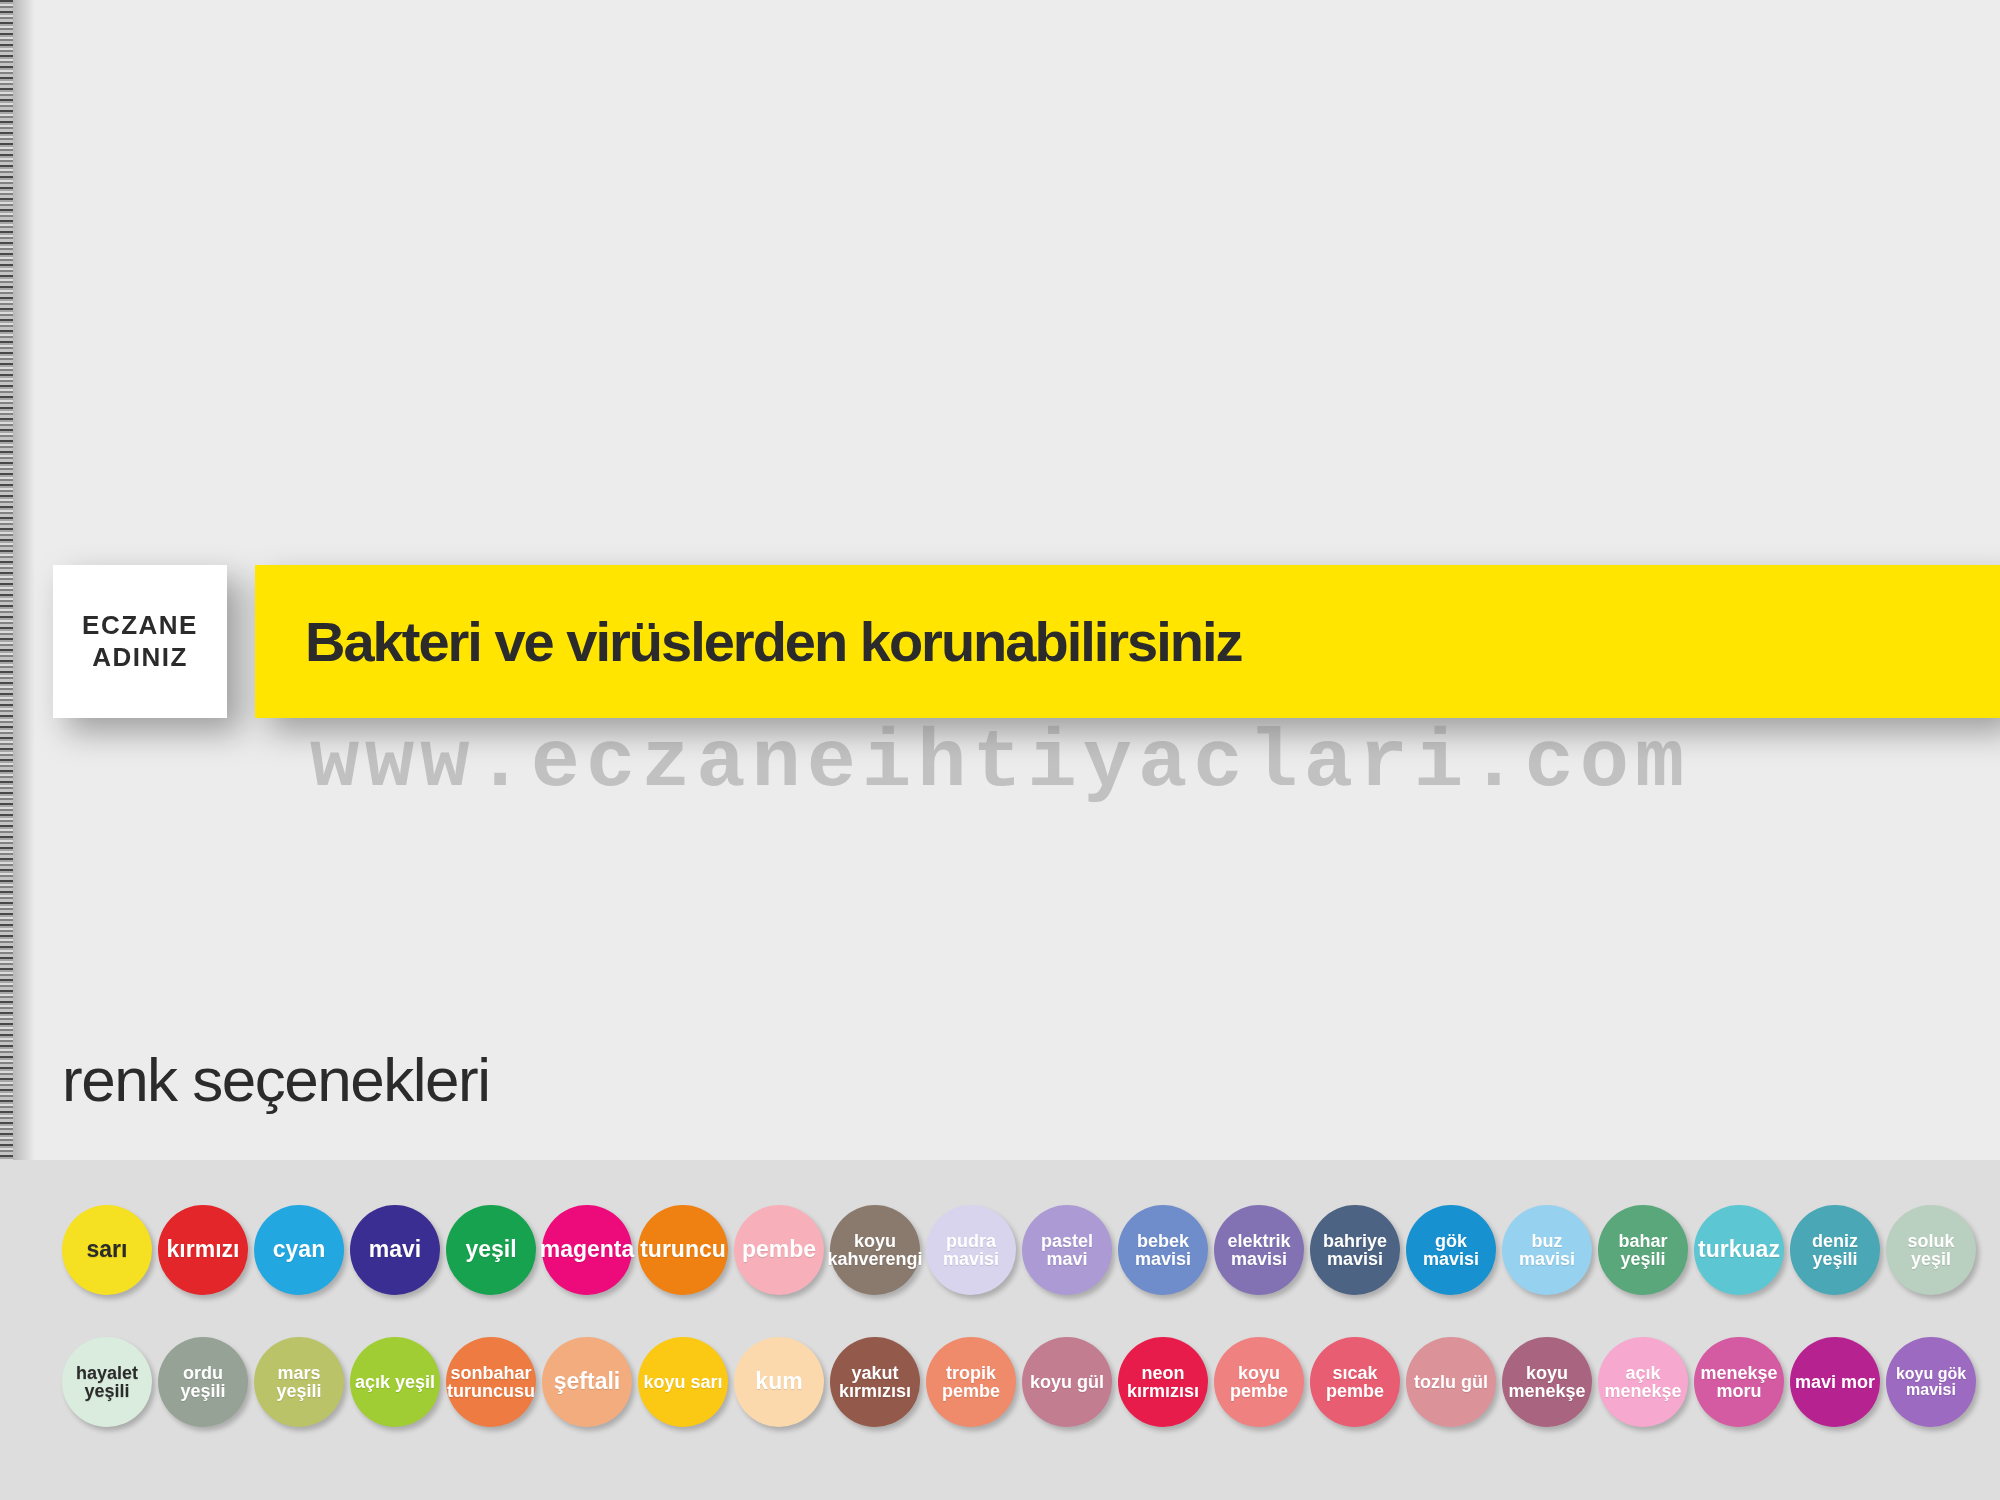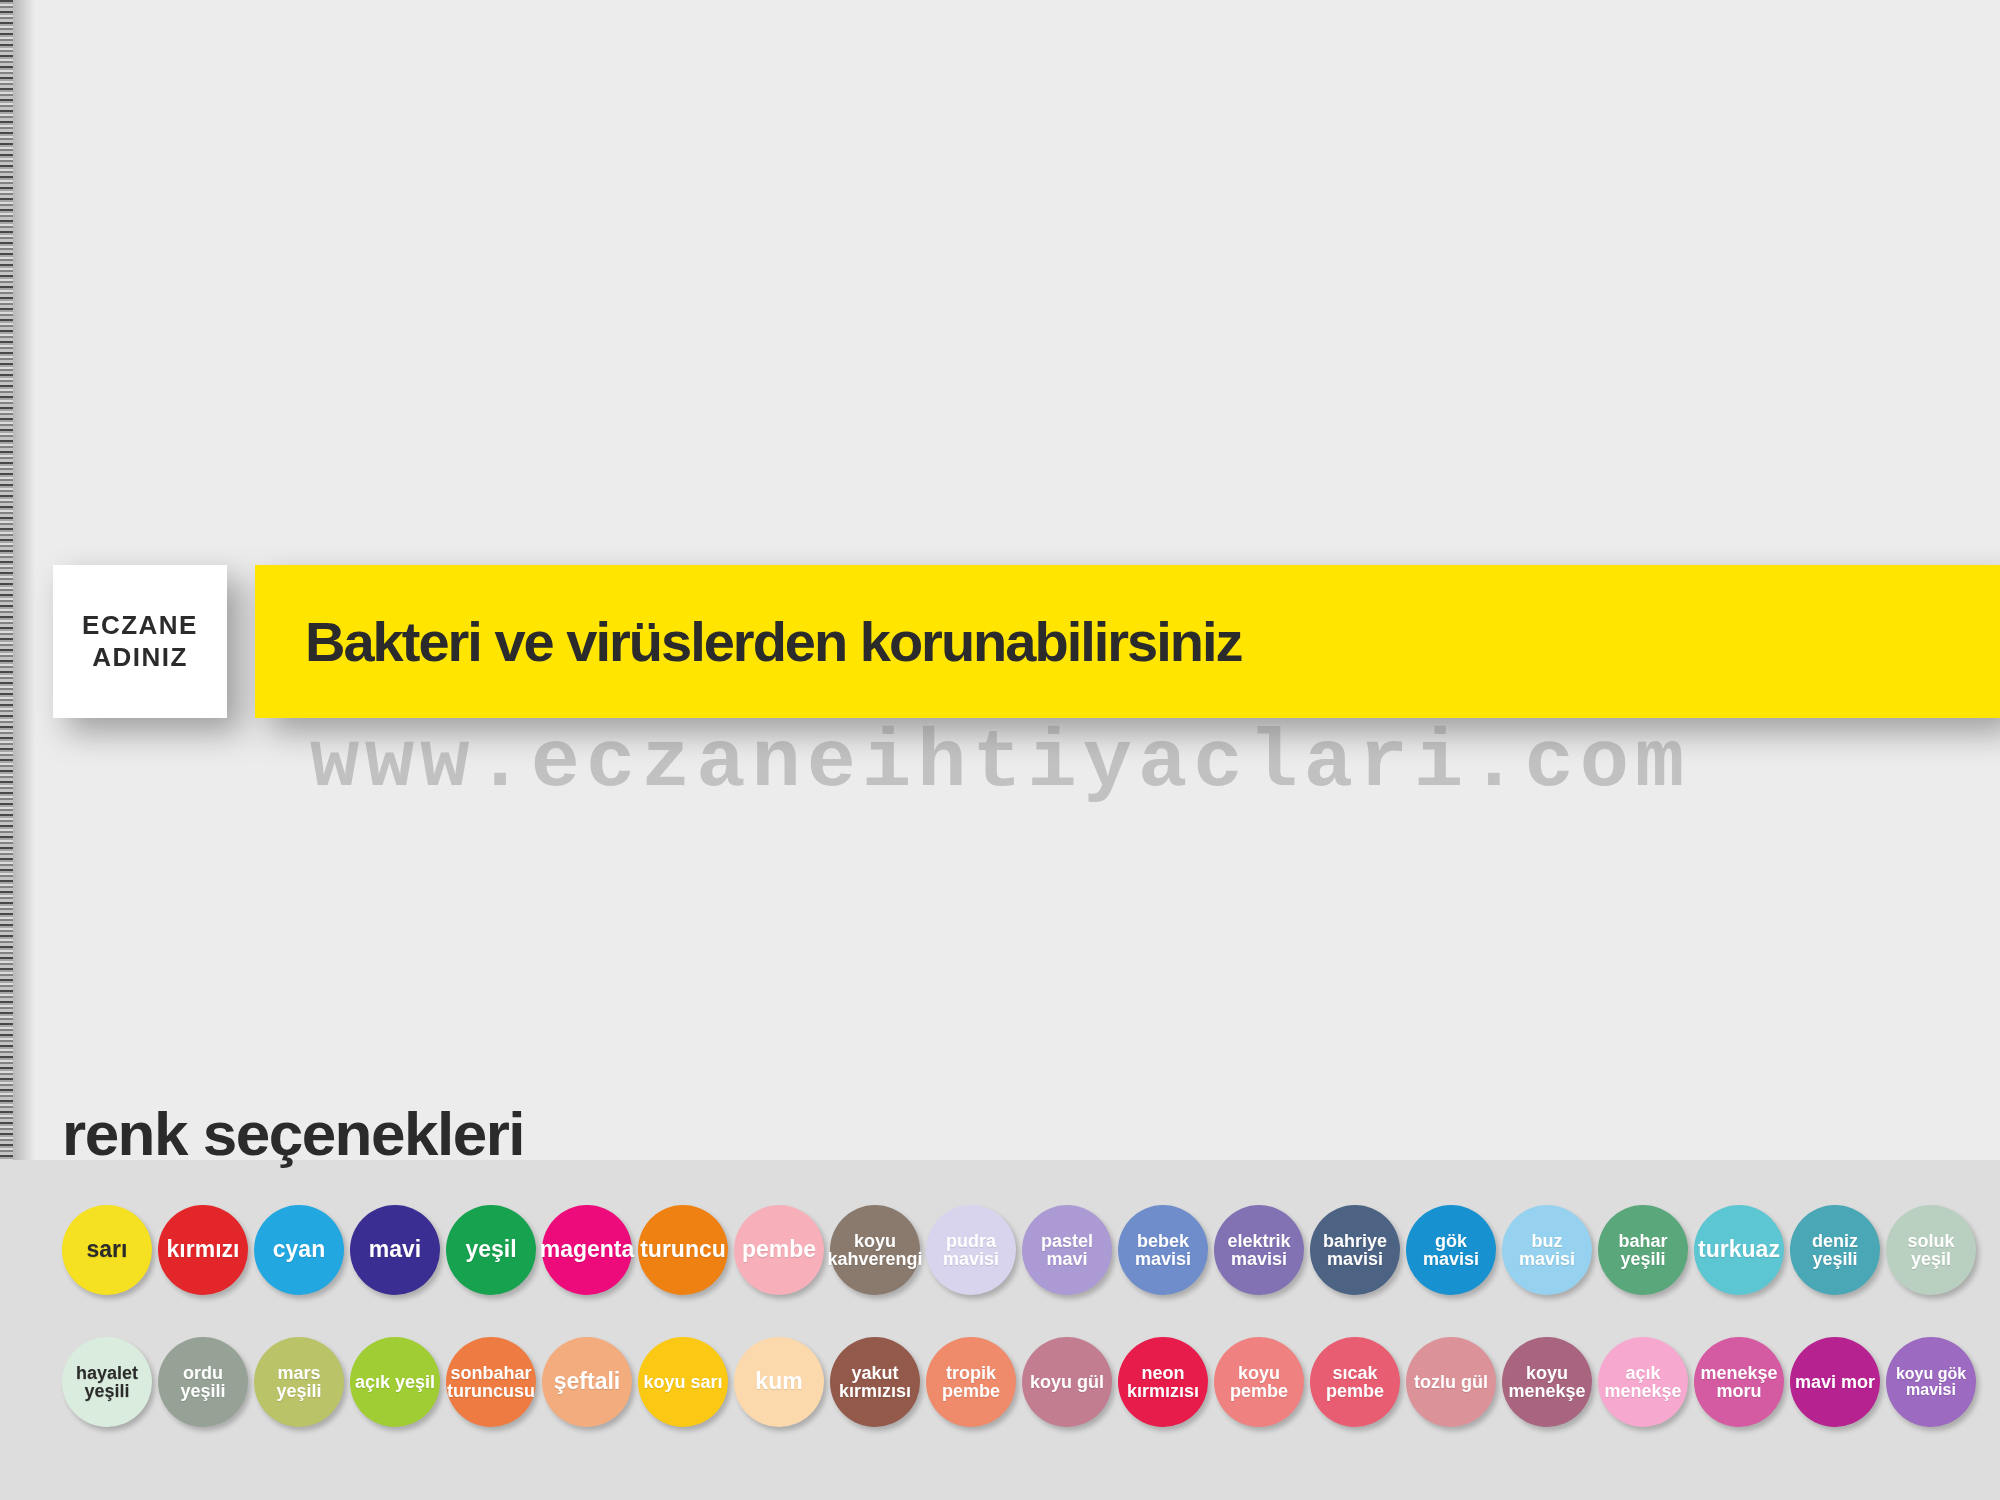--- a/index.html
+++ b/index.html
@@ -112,23 +112,23 @@
     left: 0;
     top: 1160px;
     width: 2000px;
     height: 340px;
     background: #dddddd;
   }
 
   .section-title {
     position: absolute;
     left: 62px;
-    top: 1103px;
+    top: 1049px;
     font-size: 62px;
-    font-weight: 700;
+    font-weight: 400;
     letter-spacing: -1.5px;
     color: #2b2b2b;
     line-height: 1;
   }
 
   
   .swatch-row {
     position: absolute;
     left: 62px;
     display: flex;

